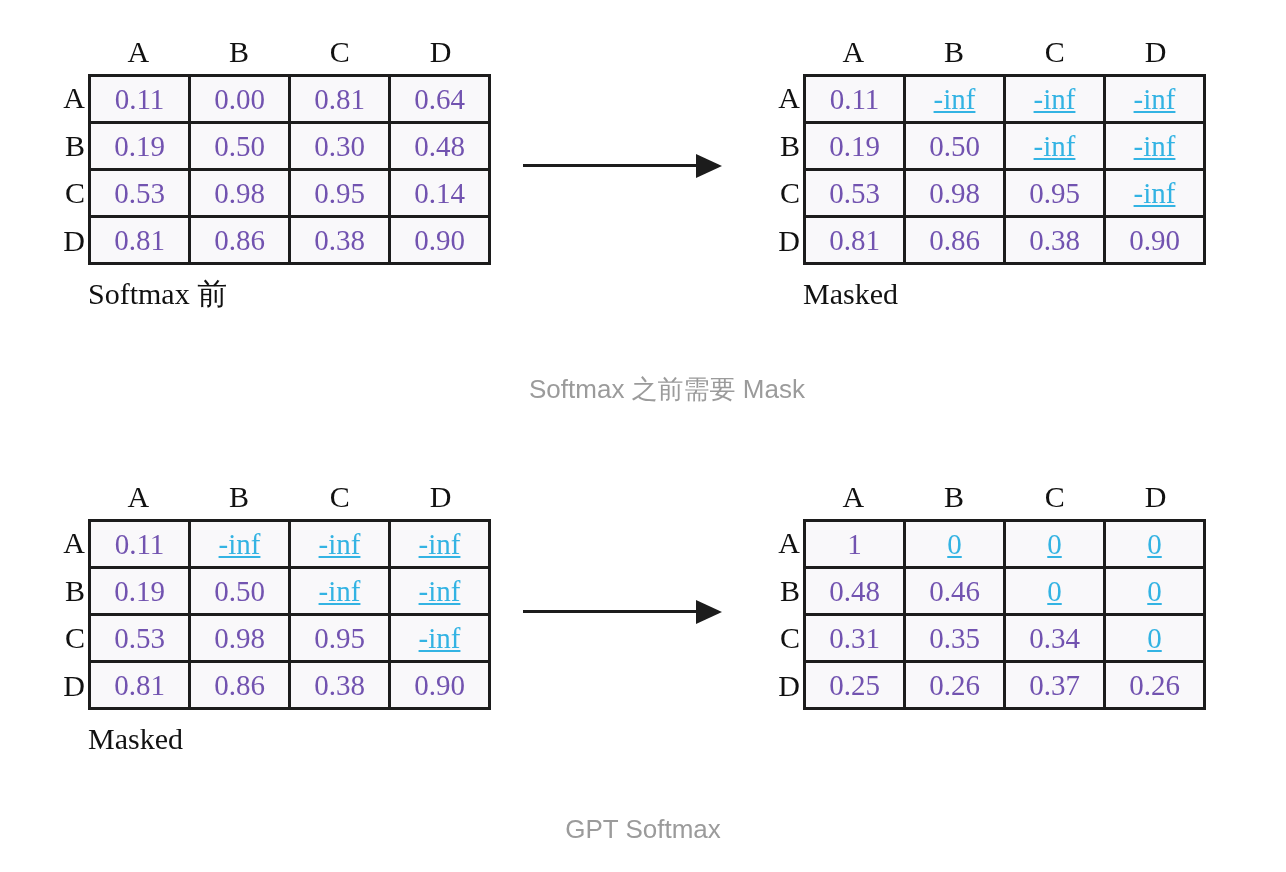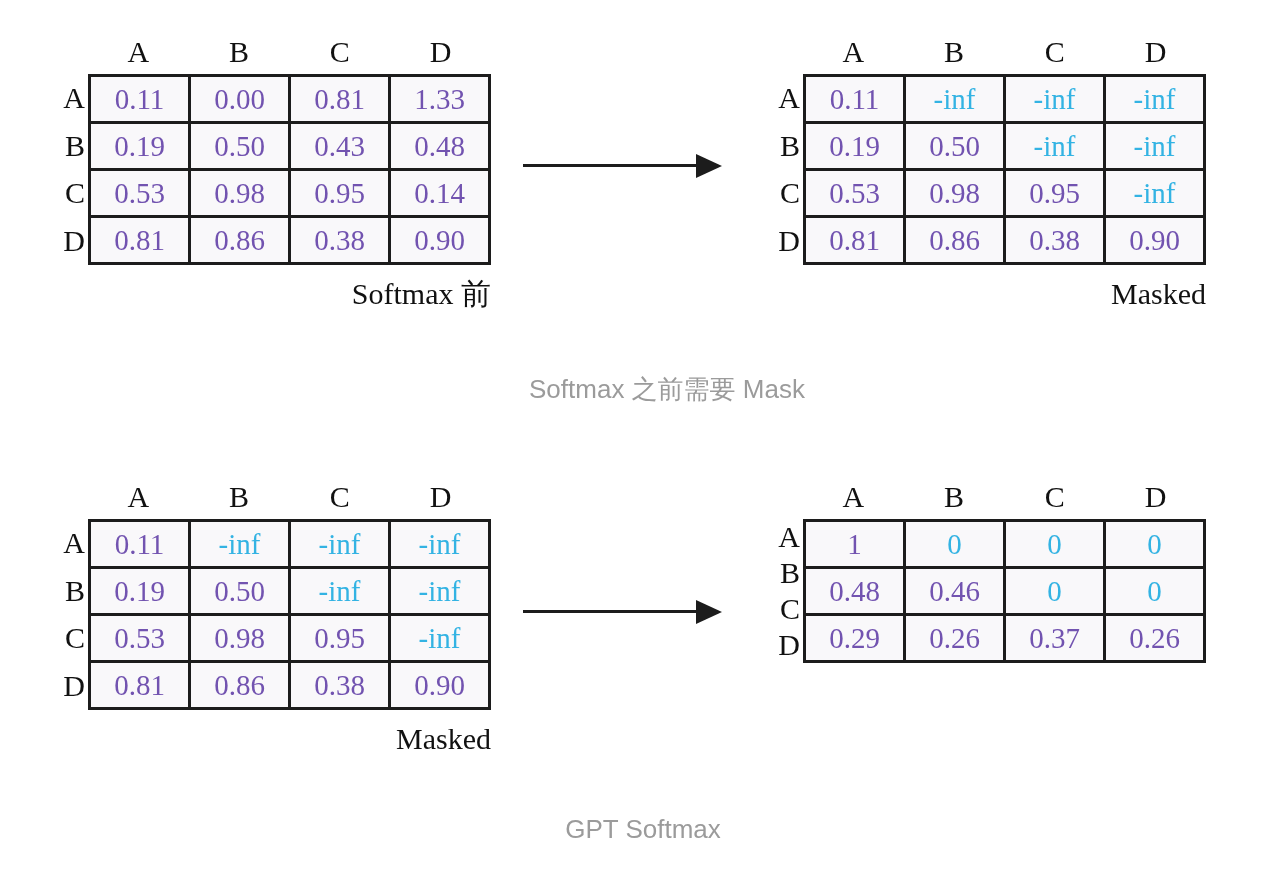--- a/index.html
+++ b/index.html
@@ -58,26 +58,26 @@
     height: 44px;
     border: 3px solid var(--grid-color);
     background: var(--cell-bg);
     text-align: center;
     vertical-align: middle;
     font-size: 29px;
     line-height: 1;
     padding: 0;
   }
   td.cell-value  { color: var(--value-color); }
-  td.cell-masked { color: var(--masked-color); }
+  td.cell-masked { color: var(--masked-color); text-decoration: underline; }
   .matrix-caption {
     width: 403px;
     margin-left: 43px;
     margin-top: 12px;
-    text-align: right;
+    text-align: left;
     font-size: 30px;
     color: var(--label-color);
     line-height: 1.1;
   }
   .arrow { position: absolute; width: 199px; height: 24px; }
   .arrow-line {
     position: absolute;
     left: 0; top: 10px;
     width: 178px; height: 3px;
     background: var(--grid-color);
@@ -119,26 +119,26 @@
           <span class="row-header">B</span>
           <span class="row-header">C</span>
           <span class="row-header">D</span>
         </div>
       <table class="matrix-table">
           <tbody>
             <tr>
               <td class="cell-value">0.11</td>
               <td class="cell-value">0.00</td>
               <td class="cell-value">0.81</td>
-              <td class="cell-value">1.33</td>
+              <td class="cell-value">0.64</td>
             </tr>
             <tr>
               <td class="cell-value">0.19</td>
               <td class="cell-value">0.50</td>
-              <td class="cell-value">0.43</td>
+              <td class="cell-value">0.30</td>
               <td class="cell-value">0.48</td>
             </tr>
             <tr>
               <td class="cell-value">0.53</td>
               <td class="cell-value">0.98</td>
               <td class="cell-value">0.95</td>
               <td class="cell-value">0.14</td>
             </tr>
             <tr>
               <td class="cell-value">0.81</td>
@@ -273,21 +273,27 @@
               <td class="cell-masked">0</td>
               <td class="cell-masked">0</td>
             </tr>
             <tr>
               <td class="cell-value">0.48</td>
               <td class="cell-value">0.46</td>
               <td class="cell-masked">0</td>
               <td class="cell-masked">0</td>
             </tr>
             <tr>
-              <td class="cell-value">0.29</td>
+              <td class="cell-value">0.31</td>
+              <td class="cell-value">0.35</td>
+              <td class="cell-value">0.34</td>
+              <td class="cell-masked">0</td>
+            </tr>
+            <tr>
+              <td class="cell-value">0.25</td>
               <td class="cell-value">0.26</td>
               <td class="cell-value">0.37</td>
               <td class="cell-value">0.26</td>
             </tr>
           </tbody>
         </table>
     </div>
   </div>
 
   <div class="arrow" style="left:523px; top:600px;">

